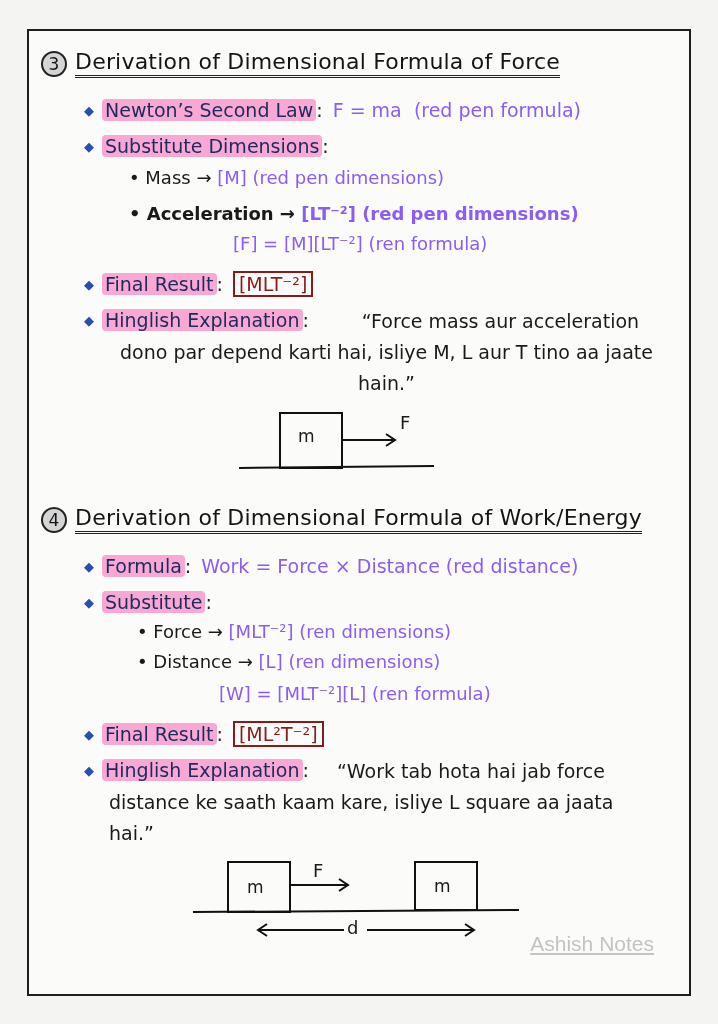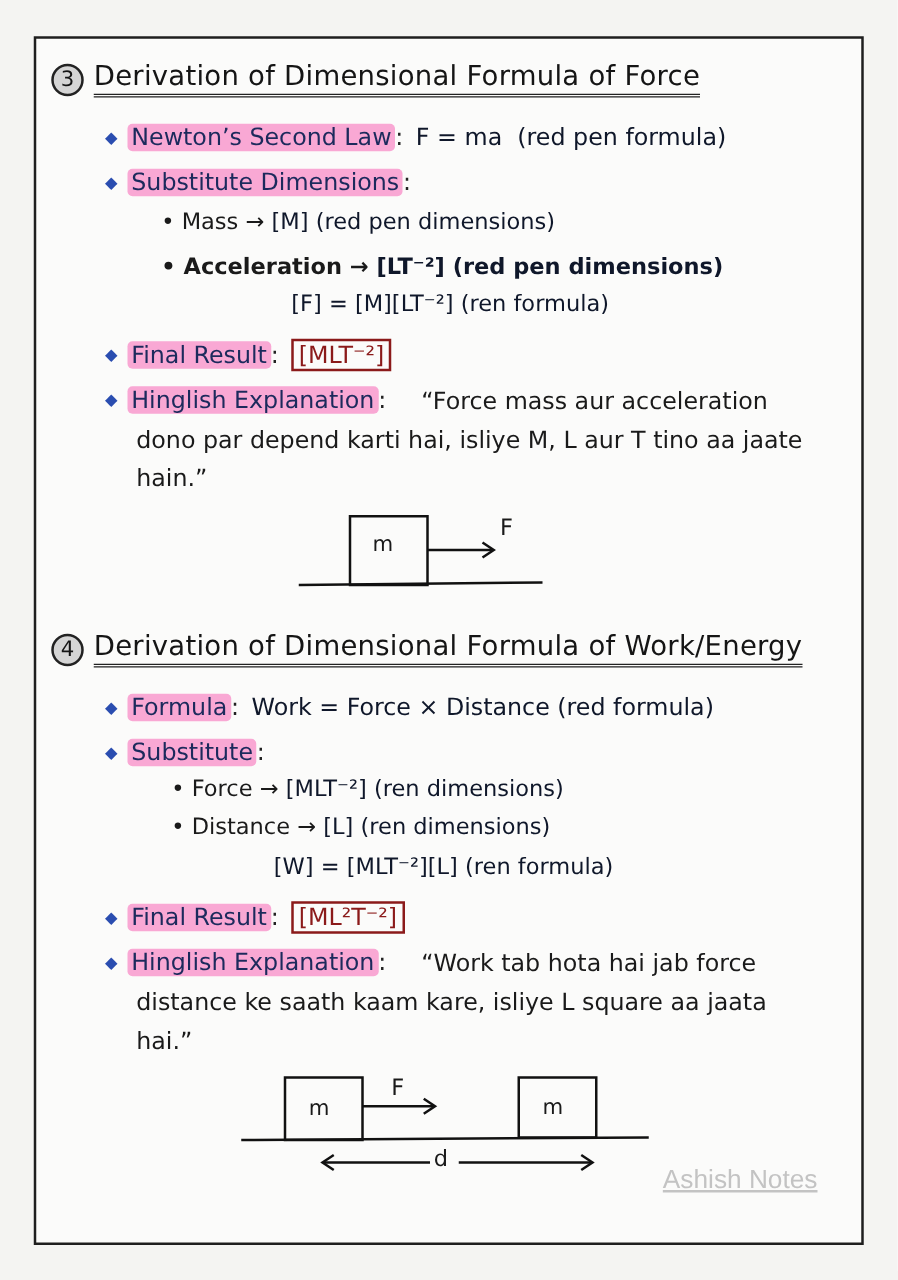--- a/index.html
+++ b/index.html
@@ -6,21 +6,21 @@
   body{width:718px;height:1024px;background:#f4f4f2;position:relative;overflow:hidden;
        font-family:"DejaVu Sans",sans-serif;color:#1a1a1a;}
   .page{position:absolute;left:27px;top:29px;width:664px;height:967px;border:2px solid #1e1e1e;background:#fbfbfa;box-sizing:border-box;}
   .section-title{position:absolute;display:flex;align-items:center;font-size:22px;color:#151515;white-space:nowrap;}
   .num{width:26px;height:26px;border-radius:50%;border:2px solid #222;background:#d5d5d5;display:flex;align-items:center;justify-content:center;font-size:17px;margin-right:8px;box-sizing:border-box;}
   .title-text{border-bottom:3px double #222;padding-bottom:1px;letter-spacing:0.2px;}
   .row{position:absolute;font-size:19px;white-space:nowrap;display:flex;align-items:center;}
   .dia{color:#2a4db0;font-size:13px;margin-right:8px;}
   .hl{background:#f9a8d4;color:#1c2a5c;padding:0 3px;border-radius:4px;}
   .colon{color:#222;margin-right:10px;}
-  .red{color:#0f172a;}
+  .red{color:#8b5cf6;}
   .sub{position:absolute;font-size:18px;white-space:nowrap;}
   .box{border:2px solid #8b1a1a;padding:0 4px;color:#8b1a1a;}
   .para{position:absolute;font-size:19px;line-height:31px;width:555px;}
   .watermark{position:absolute;right:35px;bottom:38px;font-size:21px;color:#c3c3c3;font-family:"Liberation Sans",sans-serif;text-decoration:underline;}
 </style>
 </head>
 <body>
 
 <div class="page">
 
@@ -60,41 +60,41 @@
     <span class="hl">Final Result</span>
     <span class="colon">:</span>
     <span class="box">[MLT⁻²]</span>
   </div>
 
   <div class="row" style="left:55px;top:278px;">
     <span class="dia">◆</span>
     <span class="hl">Hinglish Explanation</span>
     <span class="colon">:</span>
   </div>
-  <div class="para" style="left:80px;top:275px;text-indent:228px;">“Force mass aur acceleration dono par depend karti hai, isliye M, L aur T tino aa jaate hain.”</div>
+  <div class="para" style="left:80px;top:275px;text-indent:228px;text-align:center;">“Force mass aur acceleration dono par depend karti hai, isliye M, L aur T tino aa jaate hain.”</div>
 
   <svg style="position:absolute;left:205px;top:375px;" width="210" height="70">
     <rect x="46" y="7" width="62" height="55" fill="none" stroke="#111" stroke-width="2"></rect>
     <line x1="5" y1="62" x2="200" y2="60" stroke="#111" stroke-width="2"></line>
     <line x1="108" y1="34" x2="160" y2="34" stroke="#111" stroke-width="2"></line>
     <polyline points="152,28 161,34 152,40" fill="none" stroke="#111" stroke-width="2"></polyline>
   </svg>
   <span class="sub" style="left:269px;top:395px;font-size:17px;">m</span>
   <span class="sub" style="left:371px;top:381px;font-size:18px;">F</span>
 
   <div class="section-title" style="left:12px;top:474px;">
     <span class="num">4</span>
     <span class="title-text">Derivation of Dimensional Formula of Work/Energy</span>
   </div>
 
   <div class="row" style="left:55px;top:524px;">
     <span class="dia">◆</span>
     <span class="hl">Formula</span>
     <span class="colon">:</span>
-    <span class="red">Work = Force × Distance (red formula)</span>
+    <span class="red">Work = Force × Distance (red distance)</span>
   </div>
 
   <div class="row" style="left:55px;top:560px;">
     <span class="dia">◆</span>
     <span class="hl">Substitute</span>
     <span class="colon">:</span>
   </div>
 
   <div class="sub" style="left:108px;top:590px;">
     <span>• Force →</span>

